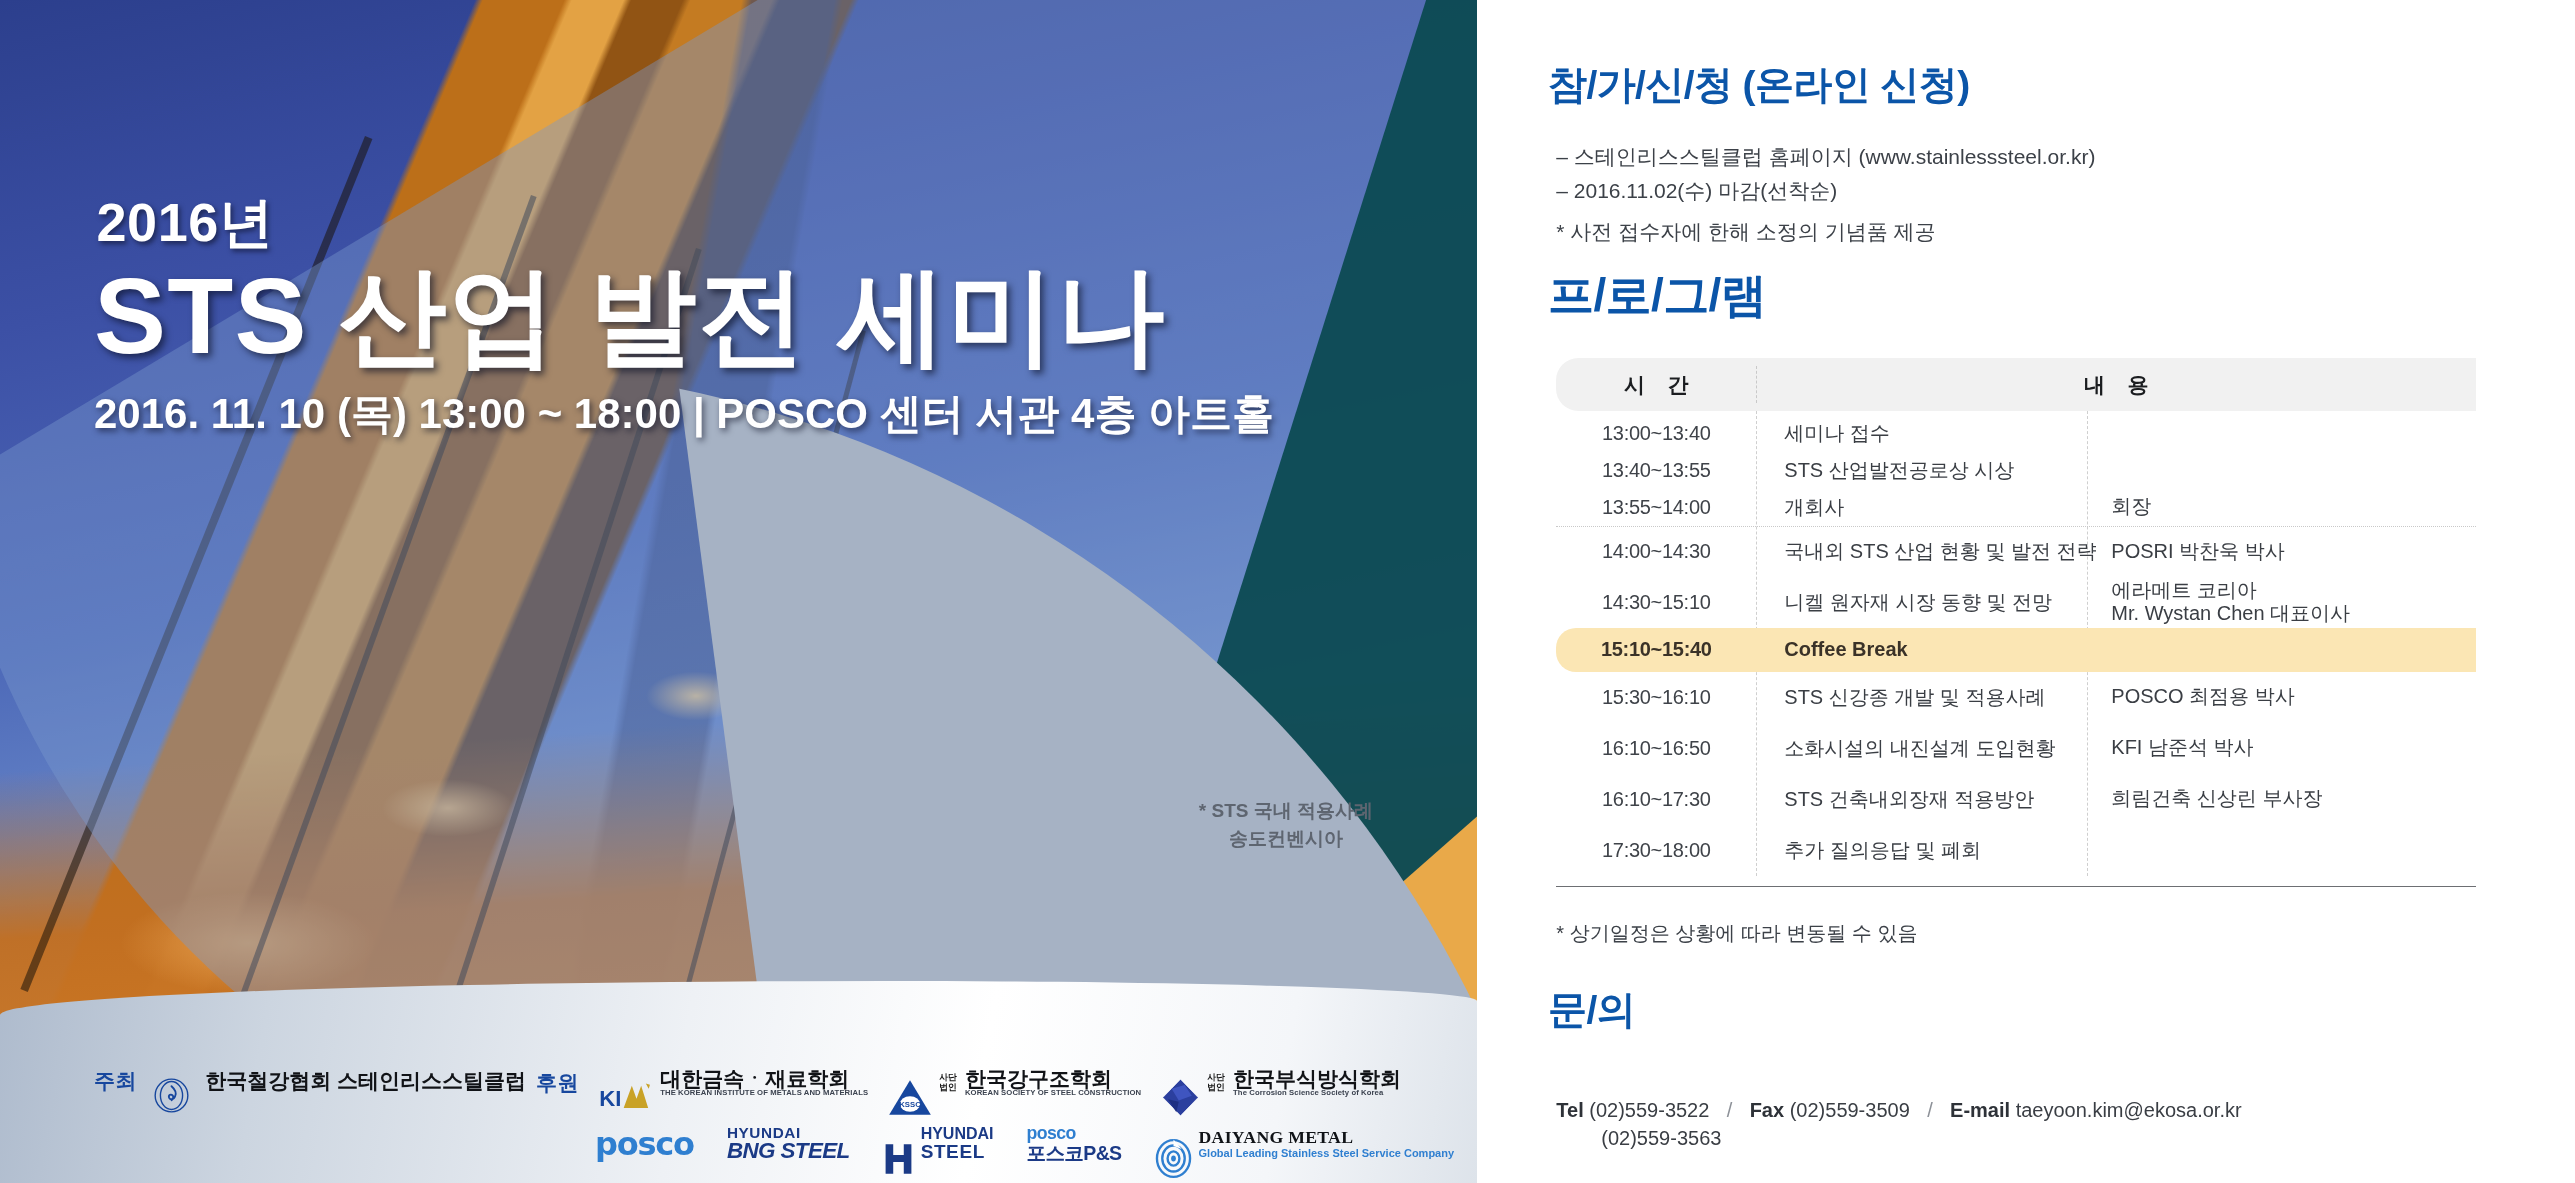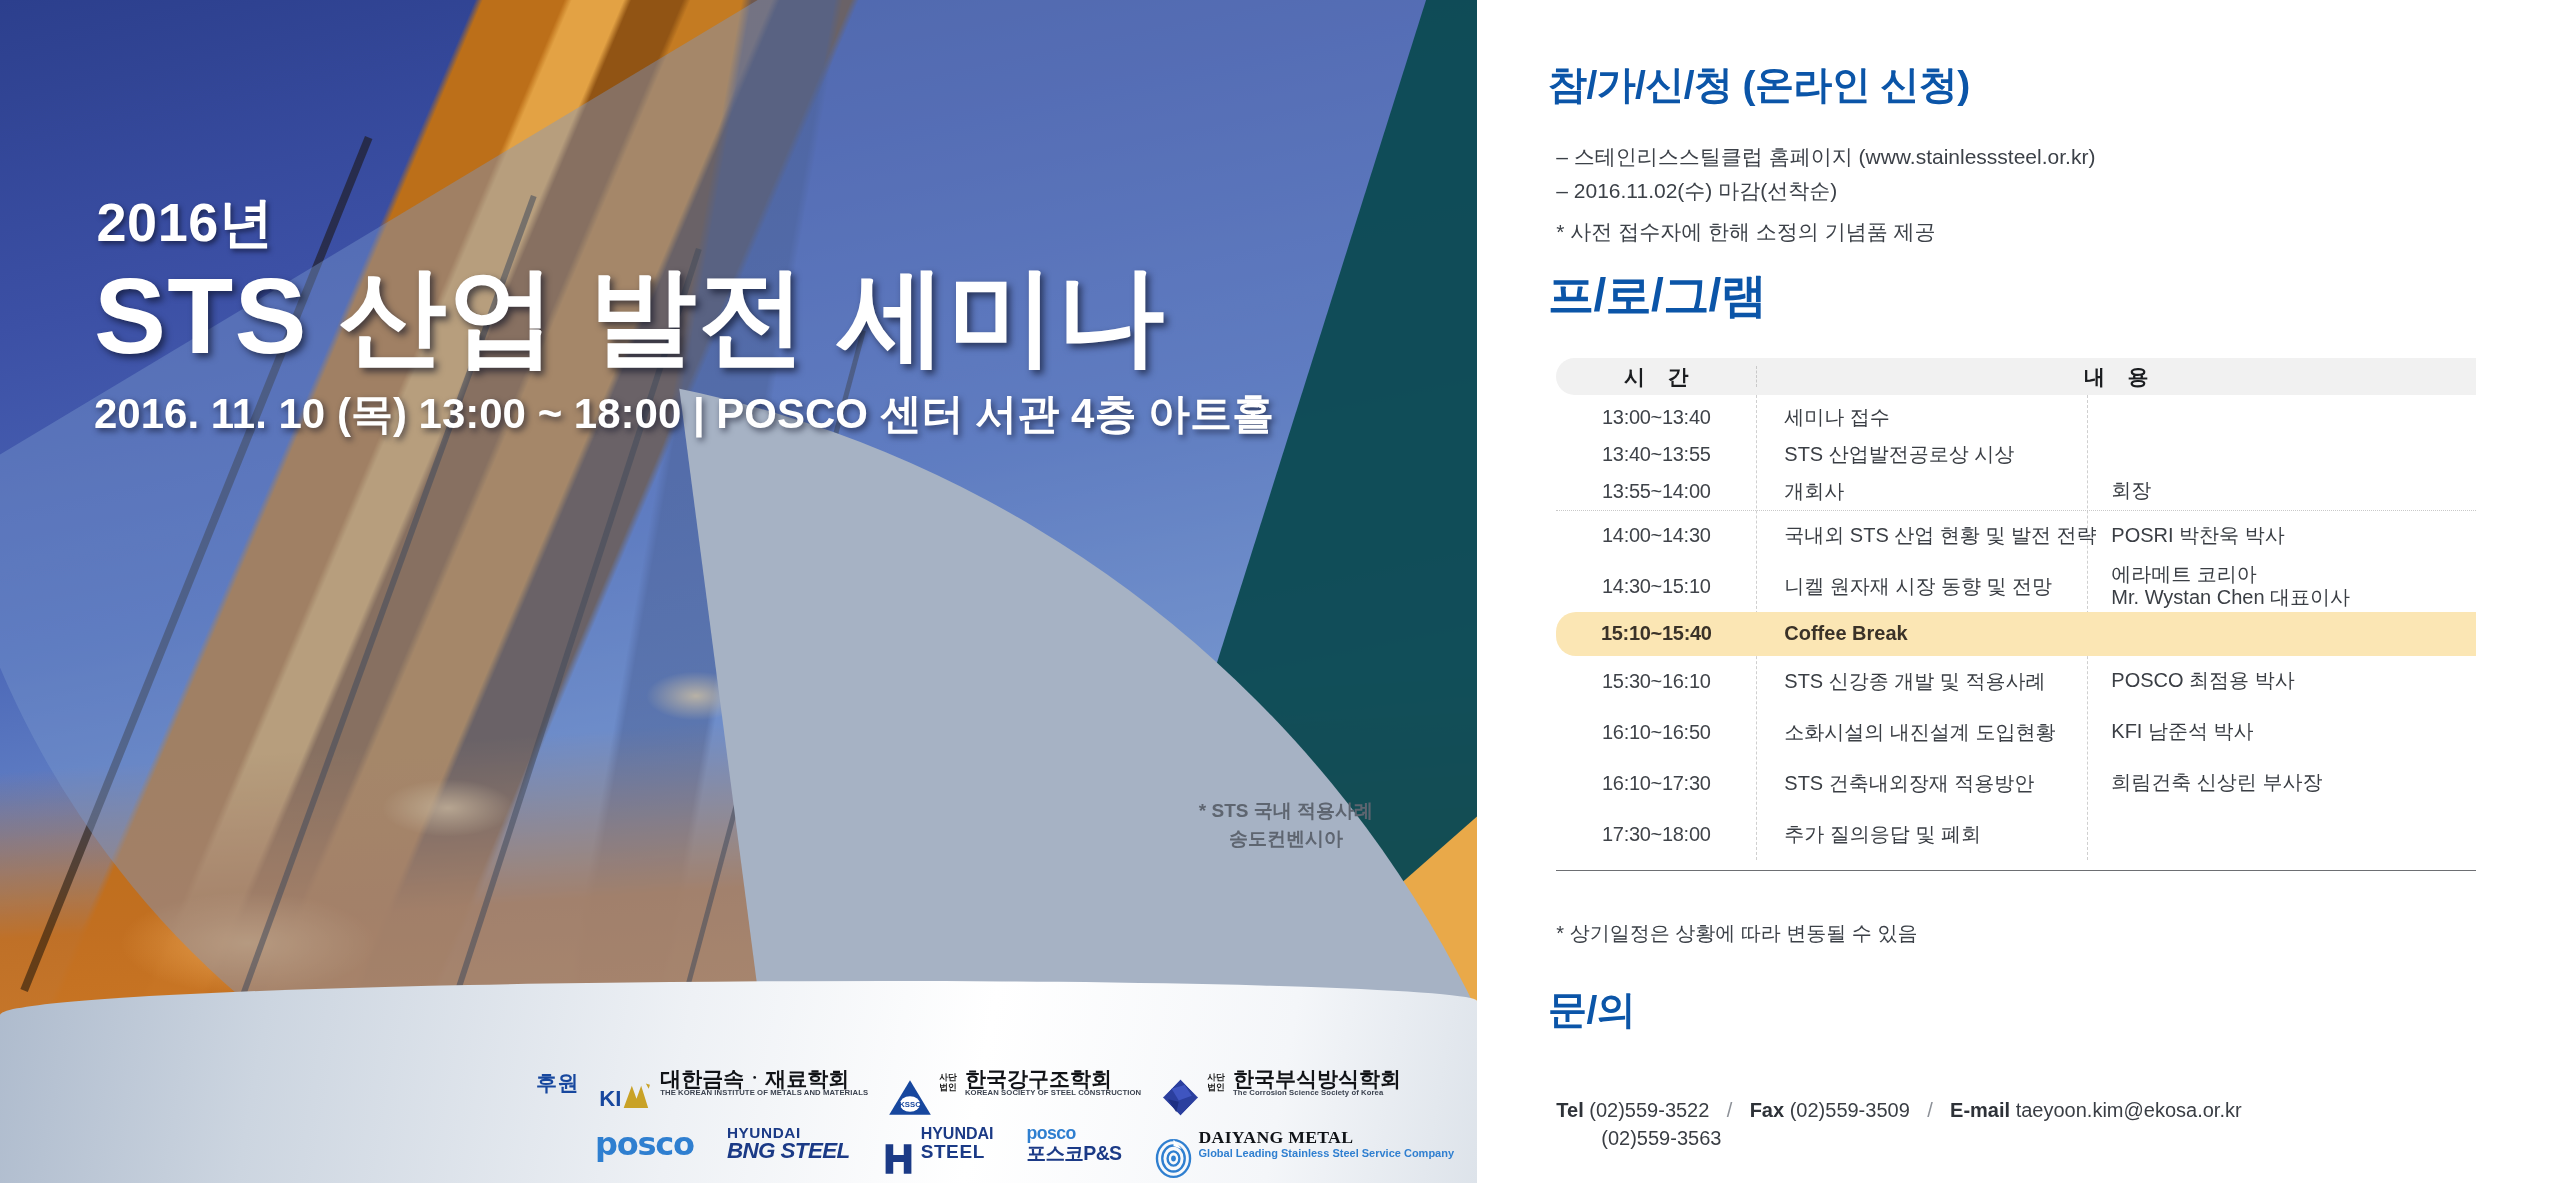--- a/index.html
+++ b/index.html
@@ -146,21 +146,21 @@
   .h-program{position:absolute;left:0;top:272px;font-size:46px;}
   .h-contact{position:absolute;left:0;top:990px;font-size:39px;}
 
   .apply-list{position:absolute;left:8.3px;top:140px;}
   .apply-li{font-size:21px;color:#3c4148;line-height:1.62;white-space:nowrap;}
   .apply-note{position:absolute;left:8.3px;top:218px;font-size:21px;color:#3c4148;white-space:nowrap;}
 
   
   .table{position:absolute;left:8.3px;top:358px;width:920px;}
   .thead{
-    height:37px;background:#f1f1f1;border-radius:22.4px 0 0 22.4px;
+    height:53px;background:#f1f1f1;border-radius:22.4px 0 0 22.4px;
     display:flex;align-items:center;position:relative;
   }
   .thead .th-time{width:200px;text-align:center;font-size:21px;font-weight:700;color:#1b1d20;letter-spacing:8.3px;text-indent:8.3px;}
   .thead .th-content{flex:1;text-align:center;font-size:21px;font-weight:700;color:#1b1d20;letter-spacing:8.3px;text-indent:8.3px;}
   .thead:after{
     content:"";position:absolute;left:200px;top:8.3px;bottom:8.3px;width:0;
     border-left:1.2px dashed #c9c9c9;
   }
 
   .tbody{position:relative;padding-top:3.5px;}
@@ -226,20 +226,31 @@
       <div class="year">2016년</div>
       <div class="main-title">STS 산업 발전 세미나</div>
       <div class="subtitle">2016. 11. 10 (목) 13:00 ~ 18:00 | POSCO 센터 서관 4층 아트홀</div>
     </div>
 
     <div class="photo-credit">
       <div>* STS 국내 적용사례</div>
       <div>송도컨벤시아</div>
     </div>
 
+    <div class="org-row">
+      <span class="sec-label">주최</span>
+      <span class="mark">
+        <svg width="35" height="35" viewBox="0 0 60 60">
+          <circle cx="30" cy="30" r="28" fill="none" stroke="#17479e" stroke-width="2.4"></circle>
+          <ellipse cx="30" cy="30" rx="19" ry="24" fill="none" stroke="#17479e" stroke-width="2.4"></ellipse>
+          <path d="M30 14c7 6 9 12 6 18-2 5-8 6-10 2-2-5 3-7 6-4 2 2 1 6-2 8" fill="none" stroke="#17479e" stroke-width="3.2" stroke-linecap="round"></path>
+        </svg>
+      </span>
+      <span class="logo-kr">한국철강협회 스테인리스스틸클럽</span>
+    </div>
 
     <div class="spon-row">
       <span class="sec-label">후원</span>
 
       <span class="logo">
         <span class="mark">
           <svg width="54" height="35" viewBox="0 0 92 60">
             <text x="0" y="44" font-family="Liberation Sans,sans-serif" font-size="38" font-weight="700" fill="#17479e">KI</text>
             <path d="M42 48 L56 10 L64 32 L72 10 L84 48 Z" fill="#c9a227"></path>
             <path d="M80 6 l7 2 -2 7 z" fill="#c9a227"></path>

